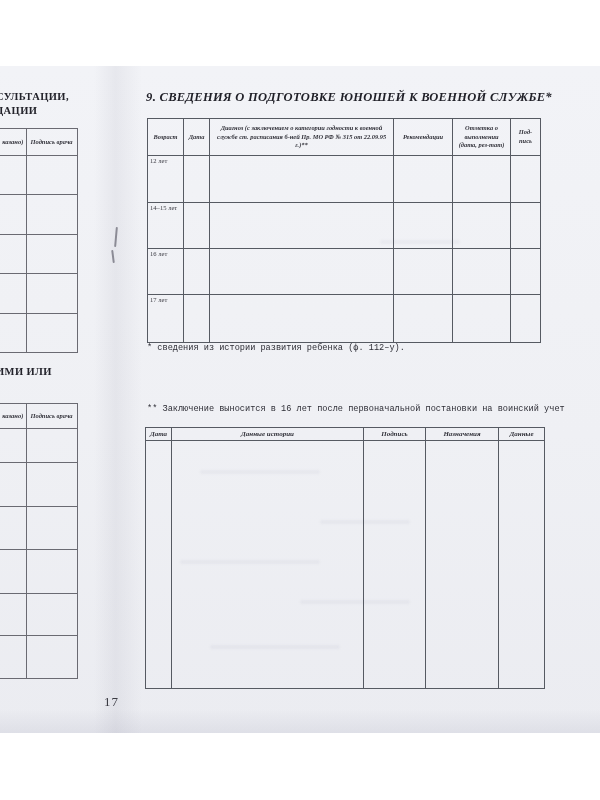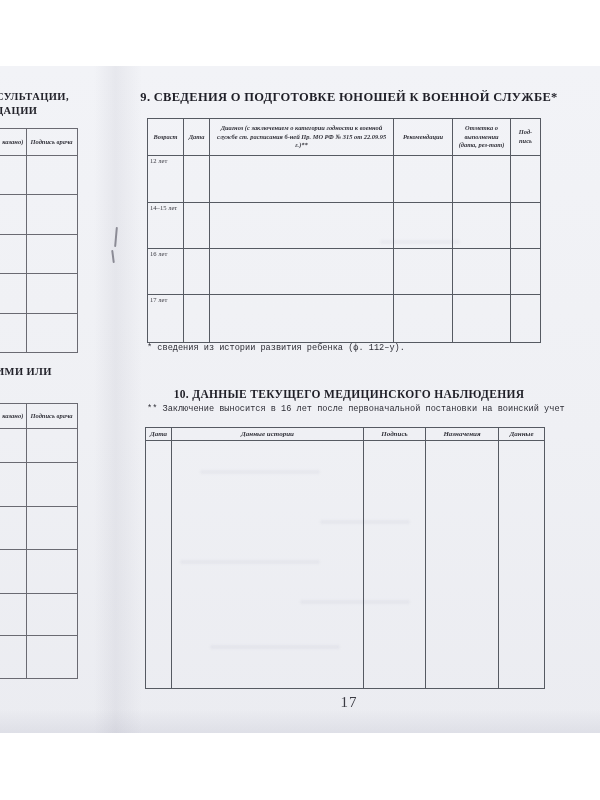--- a/index.html
+++ b/index.html
@@ -39,21 +39,21 @@
     font-size:6.5px;
   }
   table.ltable td:first-child{border-left:0;}
   table.ltable .lth{font-style:italic;font-weight:bold;color:#33333b;line-height:1.25;}
 
   
   .sec-title{
     position:absolute;left:118px;width:462px;text-align:center;
     font-weight:bold;color:#1f1f27;letter-spacing:0.3px;white-space:nowrap;
   }
-  .sec9-title{top:90px;font-size:12.5px;}
+  .sec9-title{top:90px;font-size:12.5px;font-style:italic;}
   .sec10-title{top:388px;font-size:11.5px;}
 
   
   table.t9{
     position:absolute;left:147px;top:118px;width:393px;height:224px;
     border-collapse:collapse;table-layout:fixed;background:transparent;
   }
   table.t9 td{border:1px solid #565a62;padding:1px 2px;}
   table.t9 .hd{
     font-style:italic;font-weight:bold;font-size:6.4px;line-height:1.35;
@@ -74,22 +74,22 @@
     border-collapse:collapse;table-layout:fixed;
   }
   table.t10 td{border:1px solid #565a62;padding:0 2px;}
   table.t10 .hd{
     font-style:italic;font-weight:bold;font-size:7px;text-align:center;
     vertical-align:middle;color:#32323a;white-space:nowrap;
   }
 
   
   .page-num{
-    position:absolute;left:118px;width:462px;top:694px;text-align:center;
-    font-size:15px;color:#3a3a42;letter-spacing:1px;
+    position:absolute;left:104px;width:462px;top:694px;text-align:left;
+    font-size:13px;color:#3a3a42;letter-spacing:1px;
   }
 
   
   .ghost{position:absolute;background:rgba(95,95,135,0.05);border-radius:2px;filter:blur(1px);}
 </style>
 </head>
 <body>
 
 <div class="shot">
 
@@ -224,21 +224,20 @@
       <td></td>
           <td></td>
       <td></td>
     </tr>
   </tbody>
     </table>
 
   <div class="footnote fn1">* сведения из истории развития ребенка (ф. 112–у).</div>
   <div class="footnote fn2">** Заключение выносится в 16 лет после первоначальной постановки на воинский учет</div>
 
-  <div class="sec-title sec10-title">10. ДАННЫЕ ТЕКУЩЕГО МЕДИЦИНСКОГО НАБЛЮДЕНИЯ</div>
 
   <table class="t10">
     <colgroup>
       <col style="width:26px;">
         <col style="width:192px;">
         <col style="width:62px;">
       <col style="width:73px;">
         <col style="width:46px;">
     </colgroup>
     <tbody>

